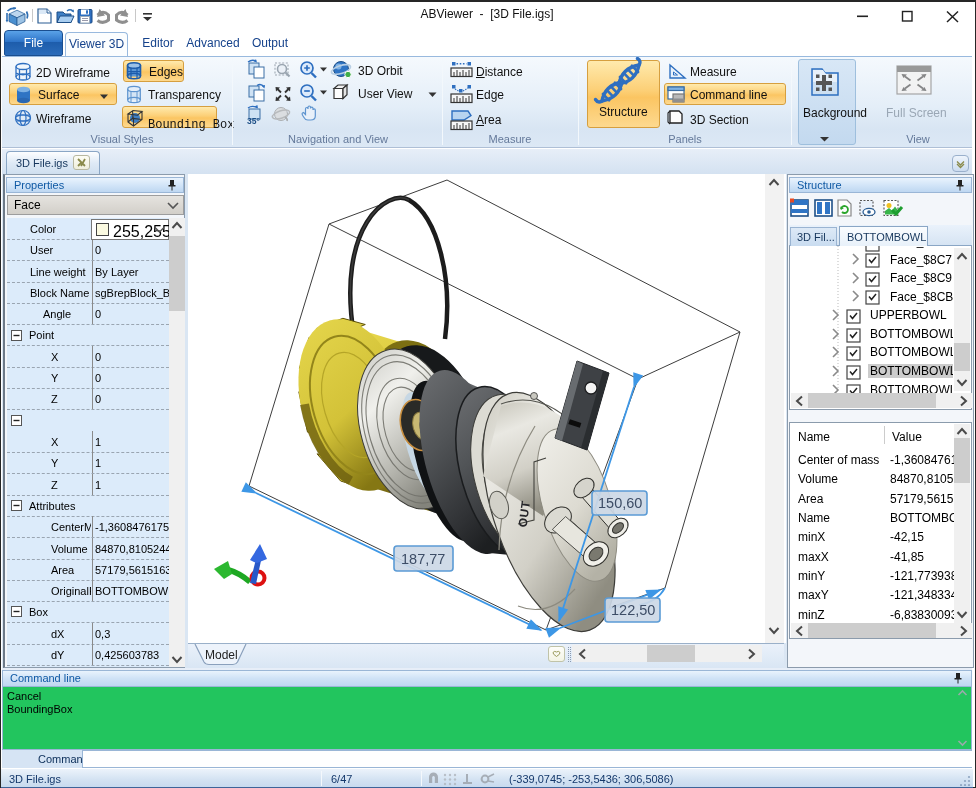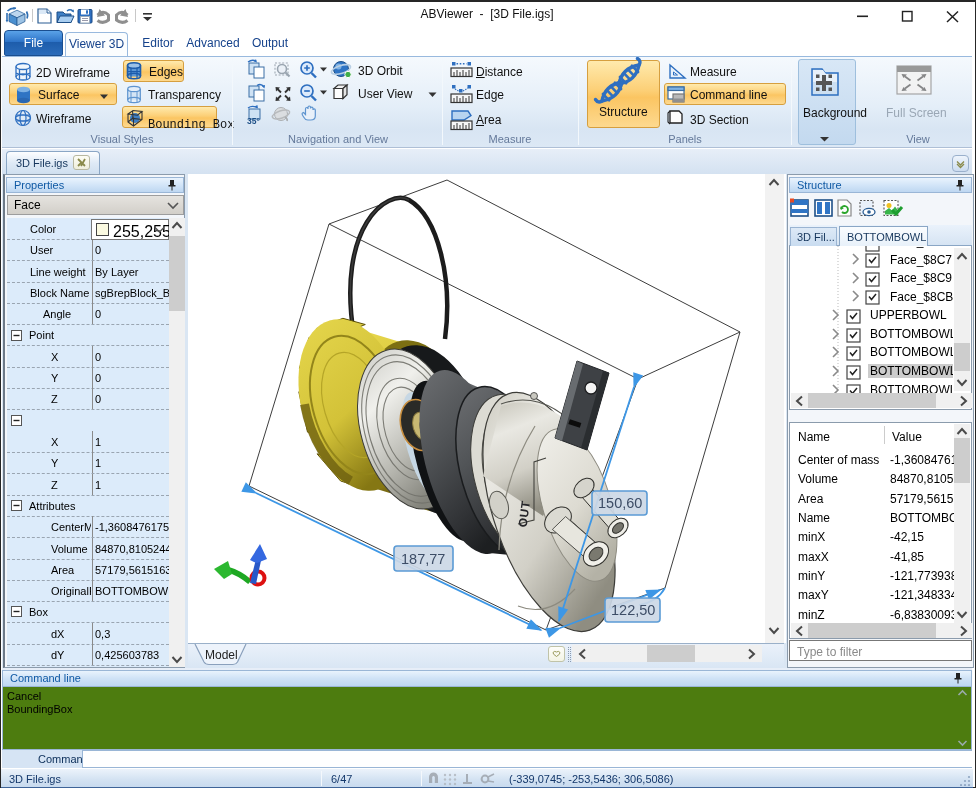--- a/index.html
+++ b/index.html
@@ -49,21 +49,21 @@
 #viewport { position:absolute; left:186px; top:0; width:598px; height:469px; background:#fff; }
 #vscroll-r { position:absolute; left:763px; top:0; width:19px; height:469px; background:#f2f2f2; }
 #modelstrip { position:absolute; left:186px; top:469px; width:596px; height:25px; background:linear-gradient(#eaf1fa,#d9e6f4); border-top:1px solid #9ab0c9; }
 
 
 #struct { position:absolute; left:785px; top:0; width:187px; height:494px; background:#f3f6fa; border:1px solid #8b9bac; }
 
 
 #cmdpanel { position:absolute; left:1px; top:666px; width:970px; height:100px; background:#e7eef8; }
 #cmdhead { position:absolute; left:0px; top:2px; width:970px; height:17px; background:linear-gradient(#e9f3fd,#cfe2f6 50%,#bed7f1); border:1px solid #9ab6d6; font-size:11px; color:#0f59a4; padding-left:7px; line-height:15px; }
-#cmdtext { position:absolute; left:0px; top:19px; width:970px; height:63px; background:#4d7c0f; border:1px solid #9ab6d6; border-top:none; font-size:11px; padding:3px 0 0 4px; line-height:13px; }
+#cmdtext { position:absolute; left:0px; top:19px; width:970px; height:63px; background:#22c55e; border:1px solid #9ab6d6; border-top:none; font-size:11px; padding:3px 0 0 4px; line-height:13px; }
 #cmdrow { position:absolute; left:0px; top:82px; width:970px; height:18px; background:#d6e4f4; }
 #cmdlabel { position:absolute; left:0; top:0; width:80px; height:18px; font-size:11px; color:#0b2e59; padding:3px 0 0 8px;margin-left:28px; }
 #cmdinput { position:absolute; left:80px; top:0; width:890px; height:18px; background:#fff; border:1px solid #9ab6d6; border-right:none; }
 
 
 #statusbar { position:absolute; left:0px; top:766px; width:972px; height:19px; background:linear-gradient(#ecf3fb,#d3e2f2 60%,#c8daee); border-top:1px solid #fff; font-size:11px; color:#14386b; }
 #statusbar .sep { position:absolute; top:2px; height:15px; width:1px; background:#aebfd3; border-right:1px solid #f4f8fc; }
 #winbottom { position:absolute; left:0; top:785px; width:972px; height:1px; background:#3e6498; }
 </style>
 </head>
@@ -828,21 +828,20 @@
           <svg class="abs" style="left:4px;top:2px" width="10" height="12">
               <path d="M7 1.5 l-5 4.5 l5 4.5" stroke="#4a4a4a" stroke-width="2" fill="none"></path>
             </svg>
           <div class="sthumb" style="left:17px;top:0;width:128px;height:15px;"></div>
           <svg class="abs" style="left:167px;top:2px" width="10" height="12">
               <path d="M3 1.5 l5 4.5 l-5 4.5" stroke="#4a4a4a" stroke-width="2" fill="none"></path>
             </svg>
         </div>
       </div>
 
-      <div class="abs" style="left:1px;top:465px;width:183px;height:21px;background:#fff;border:1px solid #777;color:#8a8a8a;font-size:12px;padding:4px 0 0 7px;">Type to filter</div>
     </div>
   </div>
   <div id="cmdpanel">
     <div id="cmdhead">Command line
       <svg class="pin" style="right:8px;top:2px;width:11px;height:12px;">
           <path d="M4 1 h4 v5 h1.5 v1.5 h-3 v4 h-1 v-4 h-3 v-1.5 h1.5 z" fill="#222" transform="translate(0,-1)"></path>
         </svg>
     </div>
     <div id="cmdtext">Cancel<br>BoundingBox
     <svg class="abs" style="right:3px;top:2px" width="11" height="9">

